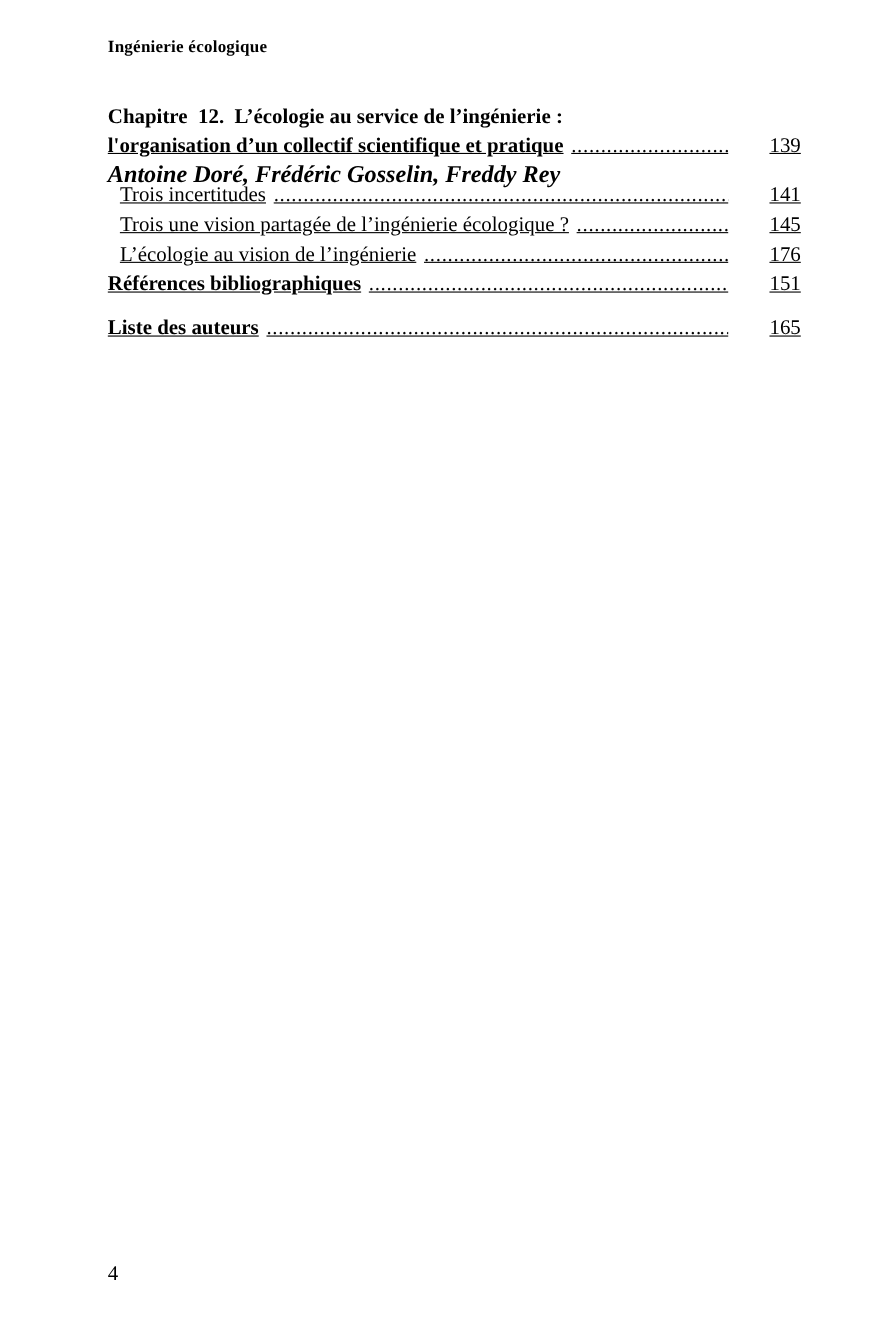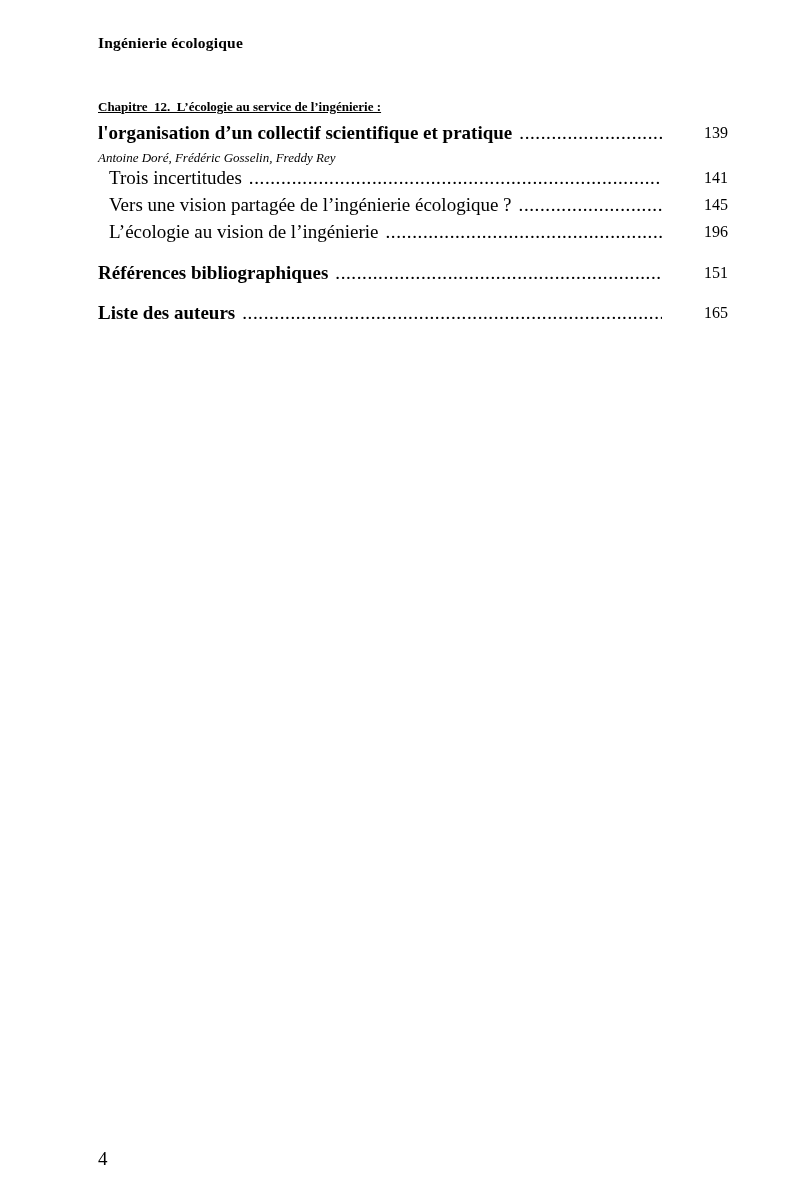--- a/index.html
+++ b/index.html
@@ -27,42 +27,43 @@
     letter-spacing: 0.2px;
     white-space: nowrap;
   }
   .toc {
     position: absolute;
     left: 98px;
     top: 94px;
     width: 630px;
   }
   .chapter-line1 {
-    font-size: 13px;
+    font-size: 19px;
     line-height: 26px;
     font-weight: bold;
     white-space: pre-wrap;
-    text-decoration: underline;
   }
   .row {
     display: flex;
     align-items: flex-end;
     font-size: 19px;
     line-height: 27px;
+    text-decoration: underline;
   }
   .row.chapter-line2 { line-height: 26px; }
   .row-label {
     white-space: pre-wrap;
     flex: 0 0 auto;
   }
   .bold { font-weight: bold; }
   .authors {
-    font-size: 13px;
+    font-size: 22px;
     line-height: 24px;
     font-style: italic;
+    font-weight: bold;
   }
   .sections { margin-top: -6px; }
   .section-row .row-label { margin-left: 11px; }
   .leader {
     flex: 1 1 auto;
     min-width: 0;
     overflow: hidden;
     white-space: nowrap;
     padding-left: 7px;
     font-weight: normal;
@@ -70,23 +71,23 @@
   }
   .leader::after {
     content: "..........................................................................................................................................................................";
     letter-spacing: 0.6px;
   }
   .pagenum {
     flex: 0 0 auto;
     width: 66px;
     text-align: right;
     font-weight: normal;
-    font-size: 16px;
+    font-size: 19px;
   }
-  .backmatter-row { margin-top: 14px; }
+  .backmatter-row { }
   .backmatter-row.second { margin-top: 13px; }
   .folio {
     position: absolute;
     left: 98px;
     top: 1146px;
     font-size: 19px;
     line-height: 26px;
   }
 </style>
 </head>
@@ -108,28 +109,28 @@
       <div class="authors">Antoine Doré, Frédéric Gosselin, Freddy Rey</div>
     </div>
 
     <div class="sections">
       <div class="row section-row">
         <span class="row-label">Trois incertitudes</span>
         <span class="leader"></span>
         <span class="pagenum">141</span>
       </div>
       <div class="row section-row">
-        <span class="row-label">Vers une vision partagée de l’ingénierie écologique ?</span>
+        <span class="row-label">Trois une vision partagée de l’ingénierie écologique ?</span>
         <span class="leader"></span>
         <span class="pagenum">145</span>
       </div>
       <div class="row section-row">
         <span class="row-label">L’écologie au vision de l’ingénierie</span>
         <span class="leader"></span>
-        <span class="pagenum">196</span>
+        <span class="pagenum">176</span>
       </div>
     </div>
 
     <div>
       <div class="row backmatter-row">
         <span class="row-label bold">Références bibliographiques</span>
         <span class="leader"></span>
         <span class="pagenum">151</span>
       </div>
       <div class="row backmatter-row second">

